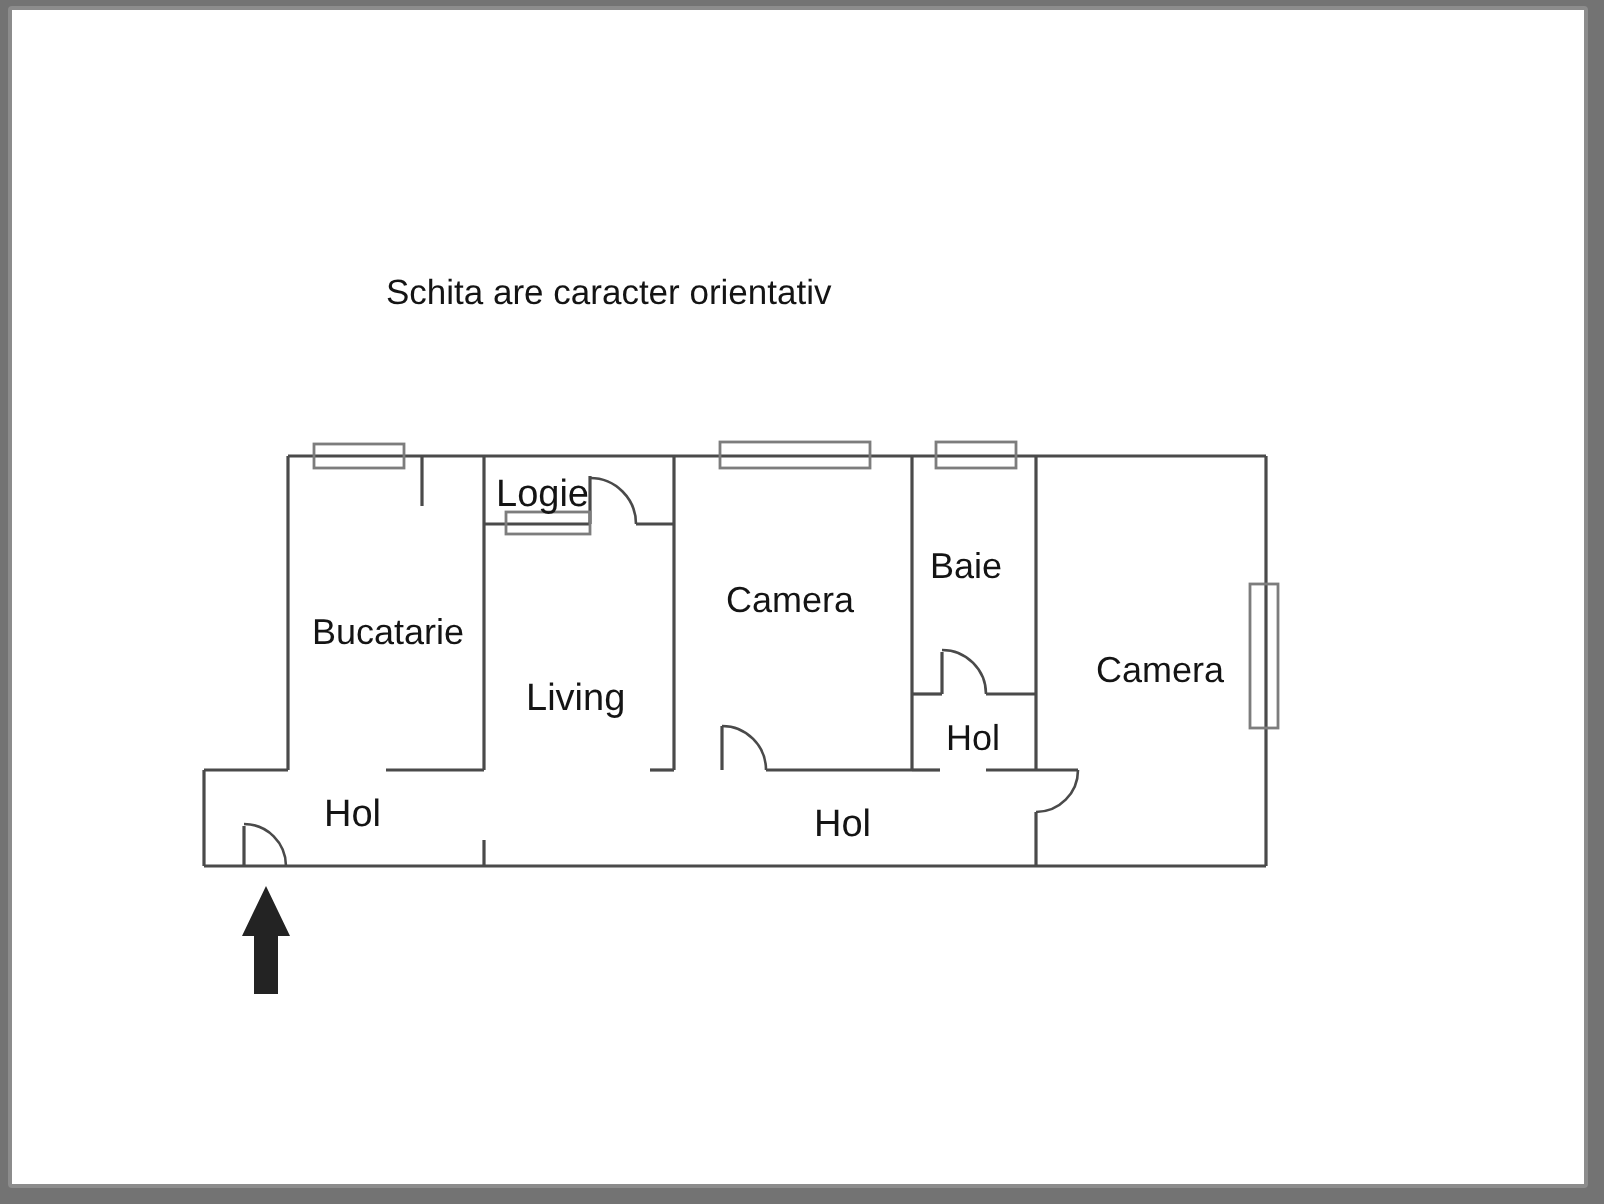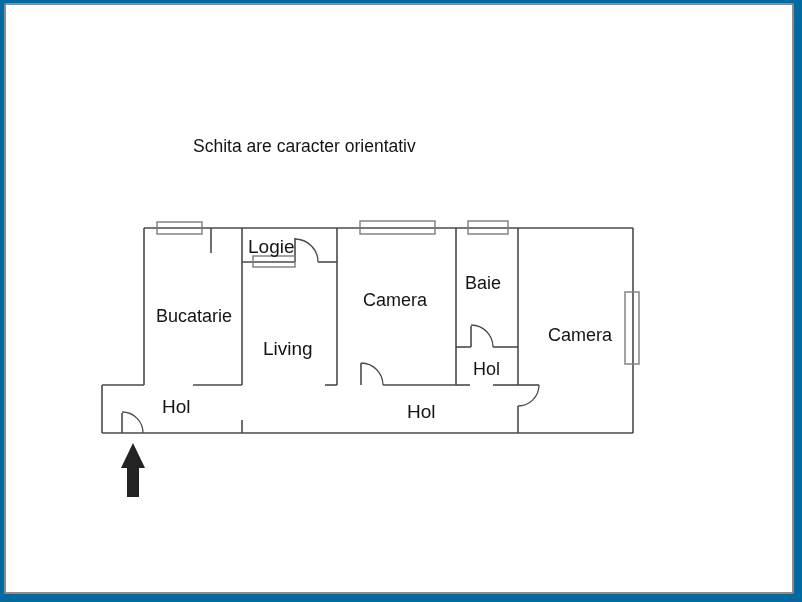--- a/index.html
+++ b/index.html
@@ -1,19 +1,19 @@
 <!DOCTYPE html>
 <html><head>
 <meta charset="utf-8">
 <style>
   html,body{margin:0;padding:0;background:#fff;}
   #page{
     position:relative;
     width:802px;height:602px;
-    background:#0369a1;
+    background:#737373;
     font-family:"Liberation Sans", sans-serif;
     overflow:hidden;
   }
   #frame{
     position:absolute;
     left:4px;top:3px;
     width:790px;height:591px;
     border:2px solid #8c8c8c;
     border-radius:2px;
     background:#ffffff;

